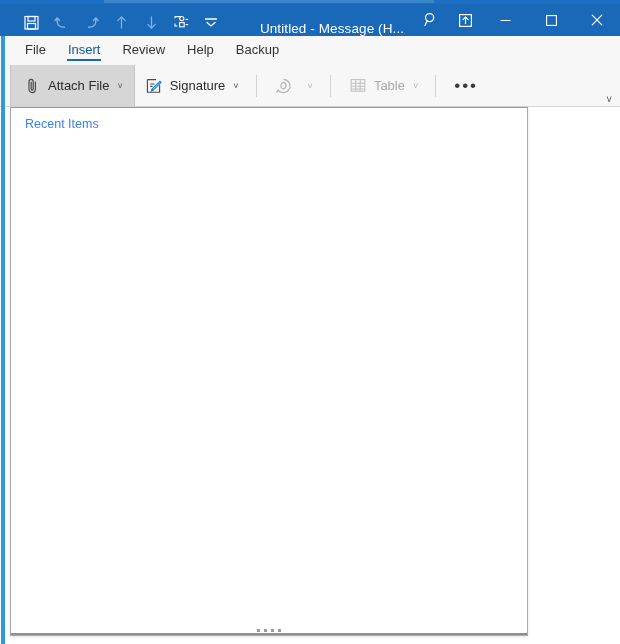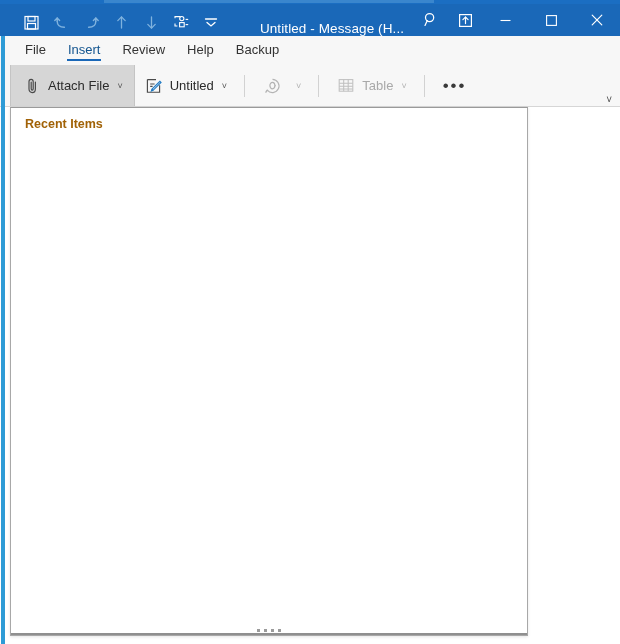--- a/index.html
+++ b/index.html
@@ -115,21 +115,21 @@
     position: absolute; left: 10px; top: 107px;
     width: 518px; height: 529px;
     background: #ffffff;
     border: 1px solid #a8a8a8;
     border-top: 1px solid #9a9a9a;
     box-shadow: 0 1px 3px rgba(0,0,0,.10);
     overflow: hidden;
   }
   .dd-header {
     position: absolute; left: 14px; top: 9px;
-    font-size: 12.5px; font-weight: bold; color: #a16207;
+    font-size: 12.5px; font-weight: normal; color: #3b82f6;
   }
   .dd-grip {
     position: absolute; left: 0; right: 0; bottom: 3px;
     display: flex; justify-content: center; gap: 4px;
   }
   .dd-grip i { width: 3px; height: 3px; background: #9b9b9b; display: block; }
   .dd-bottomline {
     position: absolute; left: 0; bottom: 0; width: 518px; height: 2px;
     background: #8f8f8f;
   }
@@ -263,21 +263,21 @@
 
       <div class="rb-btn">
         <span class="rb-ico">
           <svg width="18" height="18" viewBox="0 0 18 18" fill="none" stroke="#4a4a4a" stroke-width="1.15">
             <path d="M2.4 2.6 H11.0 M2.4 2.6 V15.2 H14.6 V8.2"></path>
             <path d="M7.0 12.2 L14.9 4.3 L16.0 5.4 L8.1 13.3 Z" stroke="#1f7ac4"></path>
             <path d="M7.0 12.2 L6.4 14.0 L8.1 13.3" stroke="#1f7ac4"></path>
             <path d="M5.2 7.0 H9.6 M5.2 9.4 H7.6" stroke="#4a4a4a"></path>
           </svg>
         </span>
-        <span>Untitled</span>
+        <span>Signature</span>
         <span class="rb-caret">˅</span>
       </div>
 
       <div class="rb-sep"></div>
 
       <div class="rb-btn disabled">
         <span class="rb-ico">
           <svg width="19" height="18" viewBox="0 0 19 18" fill="none" stroke="#b4b4b4" stroke-width="1.2">
             <path d="M9.5 2.4 A6.6 6.6 0 1 1 4.3 13.2 L2.6 15.6 L4.0 13.0"></path>
             <ellipse cx="9.4" cy="8.6" rx="2.5" ry="3.2"></ellipse>

